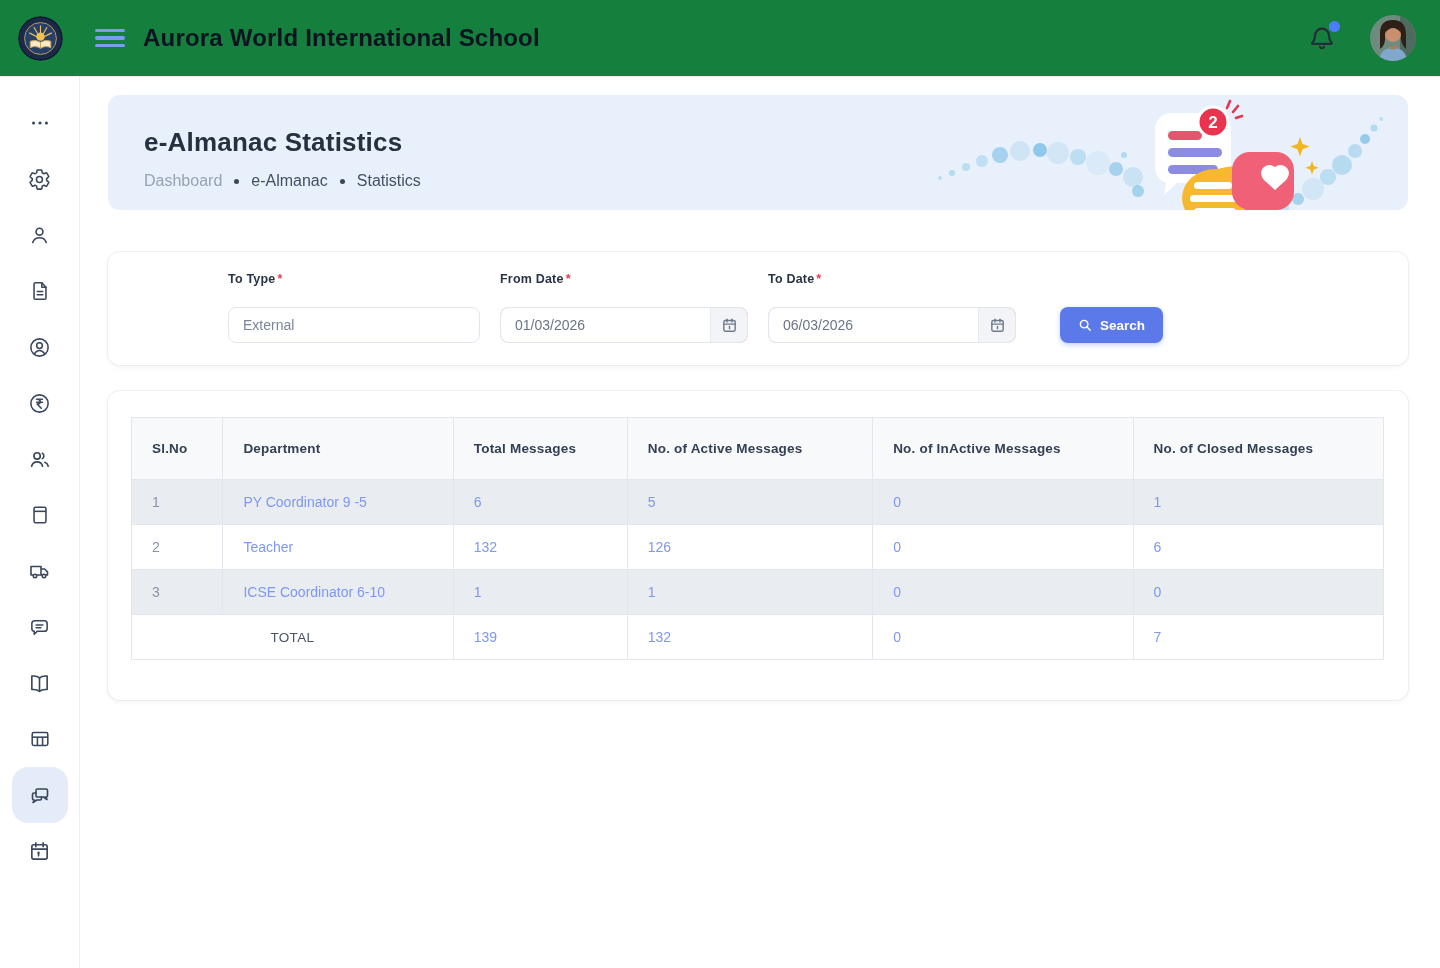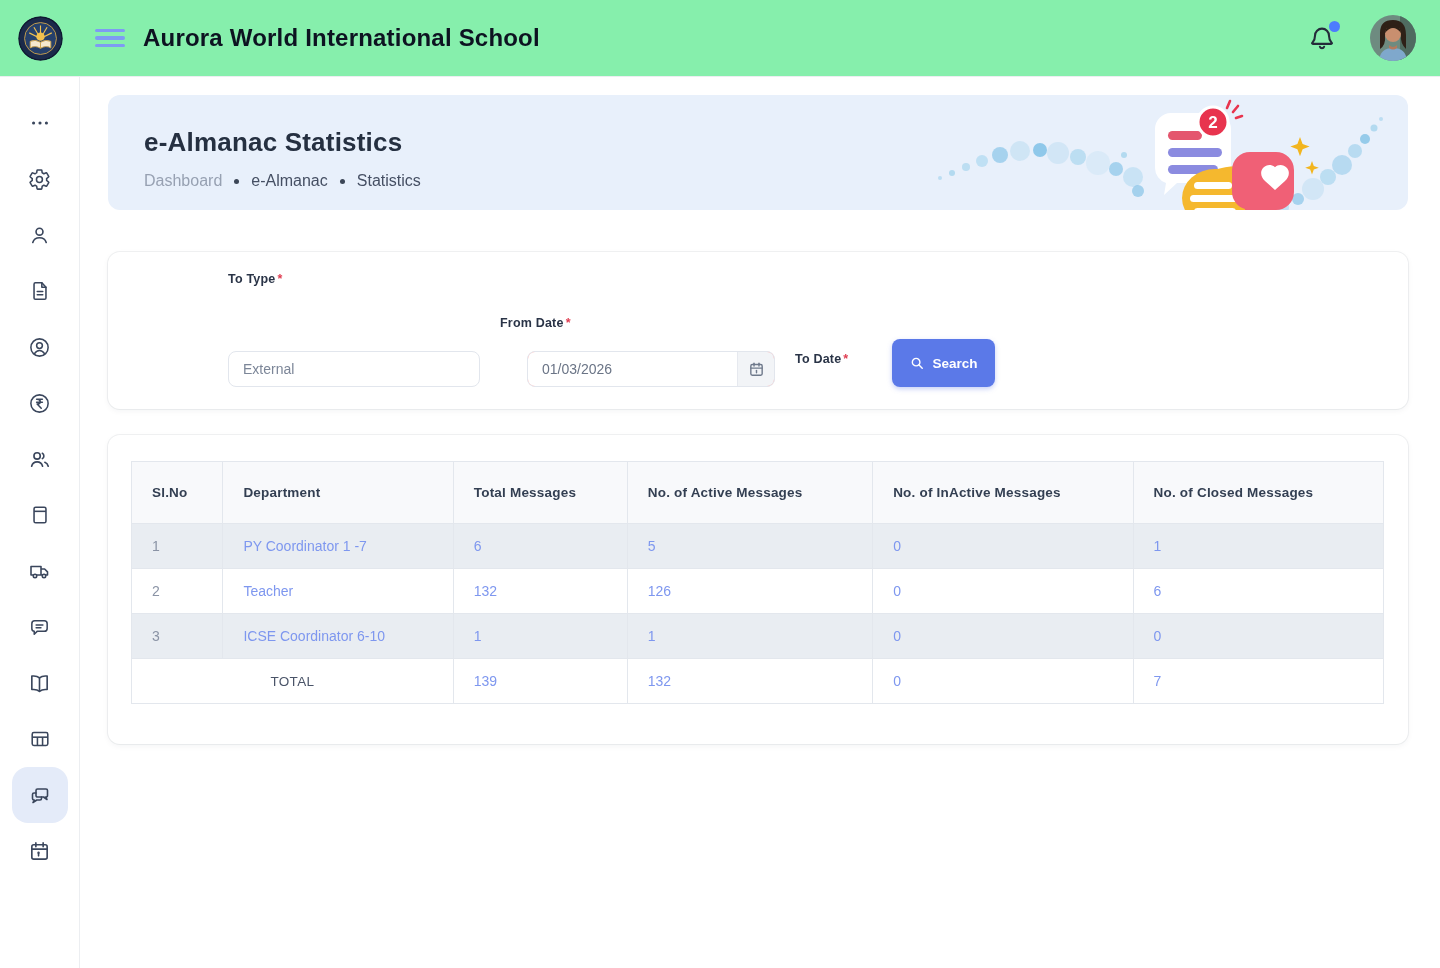--- a/index.html
+++ b/index.html
@@ -1,19 +1,19 @@
 <!DOCTYPE html>
 <html><head>
 <meta charset="utf-8">
 <style>
   * { margin:0; padding:0; box-sizing:border-box; }
   html,body { width:1440px; height:968px; background:#fff; font-family:"Liberation Sans", sans-serif; overflow:hidden; }
 
   
-  .header { height:77px; display:flex; align-items:center; padding:0 24px 0 18px; background:#86efac; border-bottom:1px solid #ECEEF1; }
+  .header { height:77px; display:flex; align-items:center; padding:0 24px 0 18px; background:#15803d; border-bottom:1px solid #ECEEF1; }
   .logo { width:45px; height:45px; border-radius:50%; flex:0 0 auto; }
   .hamburger { margin-left:32px; width:30px; display:flex; flex-direction:column; gap:4px; cursor:pointer; }
   .hamburger span { height:3.5px; border-radius:2px; background:#7E9BF3; }
   .app-title { margin-left:18px; font-size:24px; font-weight:700; color:#0D1321; letter-spacing:.2px; }
   .header-right { margin-left:auto; display:flex; align-items:center; gap:34px; }
   .bell-wrap { position:relative; width:28px; height:28px; cursor:pointer; }
   .bell-dot { position:absolute; top:-3px; right:-4px; width:11px; height:11px; border-radius:50%; background:#4D7CFE; }
   .avatar { width:46px; height:46px; border-radius:50%; overflow:hidden; cursor:pointer; }
 
   
@@ -33,25 +33,25 @@
   .breadcrumb .bc-item { color:#454F63; }
   .breadcrumb .dot { width:5px; height:5px; border-radius:50%; background:#3C4657; }
   .banner-art { position:absolute; right:20px; top:0; height:132px; }
 
   
   .card { background:#fff; border-radius:12px; box-shadow:0 0 0 1px rgba(22,34,56,.06), 0 2px 6px rgba(22,34,56,.05); }
   .filters { margin-top:42px; padding:20px 24px 22px 120px; display:flex; align-items:flex-end; }
   .fgroup { display:flex; flex-direction:column; margin-right:20px; }
   .flabel { font-size:12.5px; font-weight:700; color:#2A3447; margin-bottom:21px; letter-spacing:.2px; }
   .req { color:#E03E52; margin-left:2px; }
-  .tinput { width:252px; height:36px; border:1px solid #E2E6ED; border-radius:8px; padding:0 14px; font-size:14px; color:#7C8698; background:#fff; font-family:"Liberation Sans",sans-serif; outline:none;margin-top:44px; }
-  .dgroup { width:248px; height:36px; display:flex; border:1px solid #E2E6ED; border-radius:8px; overflow:hidden; background:#fca5a5;margin-left:27px; }
+  .tinput { width:252px; height:36px; border:1px solid #E2E6ED; border-radius:8px; padding:0 14px; font-size:14px; color:#7C8698; background:#fff; font-family:"Liberation Sans",sans-serif; outline:none; }
+  .dgroup { width:248px; height:36px; display:flex; border:1px solid #E2E6ED; border-radius:8px; overflow:hidden; background:#fca5a5; }
   .dinput { flex:1; border:none; outline:none; padding:0 14px; font-size:14px; color:#6A7486; font-family:"Liberation Sans",sans-serif; background:#fff; }
   .dbtn { width:40px; background:#F2F4F7; border:none; border-left:1px solid #E6E9EF; display:flex; align-items:center; justify-content:center; cursor:pointer; }
-  .search-btn { margin-left:24px; height:48px; padding:0 18px; border:none; border-radius:8px; background:#5B79E8; color:#fff; font-size:13.5px; font-weight:700; display:flex; align-items:center; gap:8px; cursor:pointer; box-shadow:0 2px 5px rgba(91,121,232,.35); font-family:"Liberation Sans",sans-serif;justify-content:space-between; }
+  .search-btn { margin-left:24px; height:36px; padding:0 18px; border:none; border-radius:8px; background:#5B79E8; color:#fff; font-size:13.5px; font-weight:700; display:flex; align-items:center; gap:8px; cursor:pointer; box-shadow:0 2px 5px rgba(91,121,232,.35); font-family:"Liberation Sans",sans-serif;justify-content:space-between; }
 
   
   .table-card { margin-top:26px; padding:26px 24px 40px 23px; }
   table { width:100%; border-collapse:collapse; table-layout:fixed; }
   th, td { border:1px solid #E3E7ED; text-align:left; }
   th { background:#F8F9FB; font-size:13.5px; font-weight:700; color:#333F52; padding:23px 20px; letter-spacing:.2px; }
   td { font-size:14px; padding:14px 20px; }
   tbody.rows tr:nth-child(odd) { background:#E9EDF2; }
   td.slno { color:#8A93A5; }
   td.link { color:#7E97EF; cursor:pointer; }
@@ -293,20 +293,32 @@
                 <line x1="8.5" y1="3" x2="8.5" y2="7"></line>
                 <line x1="15.5" y1="3" x2="15.5" y2="7"></line>
                 <line x1="4" y1="10" x2="20" y2="10"></line>
                 <line x1="12" y1="13.5" x2="12" y2="16.5"></line>
             </svg>
           </button>
         </div>
       </div>
       <div class="fgroup">
         <div class="flabel"><span>To Date</span><span class="req">*</span></div>
+        <div class="dgroup">
+          <input class="dinput" value="06/03/2026" style="">
+          <button class="dbtn">
+            <svg width="17" height="17" viewBox="0 0 24 24" fill="none" stroke="#6F7A8C" stroke-width="2" stroke-linecap="round">
+              <rect x="4" y="5" width="16" height="15" rx="2"></rect>
+                <line x1="8.5" y1="3" x2="8.5" y2="7"></line>
+                <line x1="15.5" y1="3" x2="15.5" y2="7"></line>
+                <line x1="4" y1="10" x2="20" y2="10"></line>
+                <line x1="12" y1="13.5" x2="12" y2="16.5"></line>
+            </svg>
+          </button>
+        </div>
       </div>
       <button class="search-btn">
         <svg width="14" height="14" viewBox="0 0 24 24" fill="none" stroke="#fff" stroke-width="2.4" stroke-linecap="round">
           <circle cx="10.5" cy="10.5" r="6.5"></circle>
             <line x1="15.5" y1="15.5" x2="21" y2="21"></line>
         </svg>
         <span>Search</span>
       </button>
     </div>
 
@@ -326,21 +338,21 @@
             <th>Department</th>
             <th>Total Messages</th>
             <th>No. of Active Messages</th>
             <th>No. of InActive Messages</th>
             <th>No. of Closed Messages</th>
           </tr>
         </thead>
         <tbody class="rows">
             <tr>
     <td class="slno">1</td>
-    <td class="link">PY Coordinator 1 -7</td>
+    <td class="link">PY Coordinator 9 -5</td>
     <td class="link">6</td>
     <td class="link">5</td>
     <td class="link">0</td>
     <td class="link">1</td>
   </tr>
             <tr>
     <td class="slno">2</td>
     <td class="link">Teacher</td>
     <td class="link">132</td>
     <td class="link">126</td>

